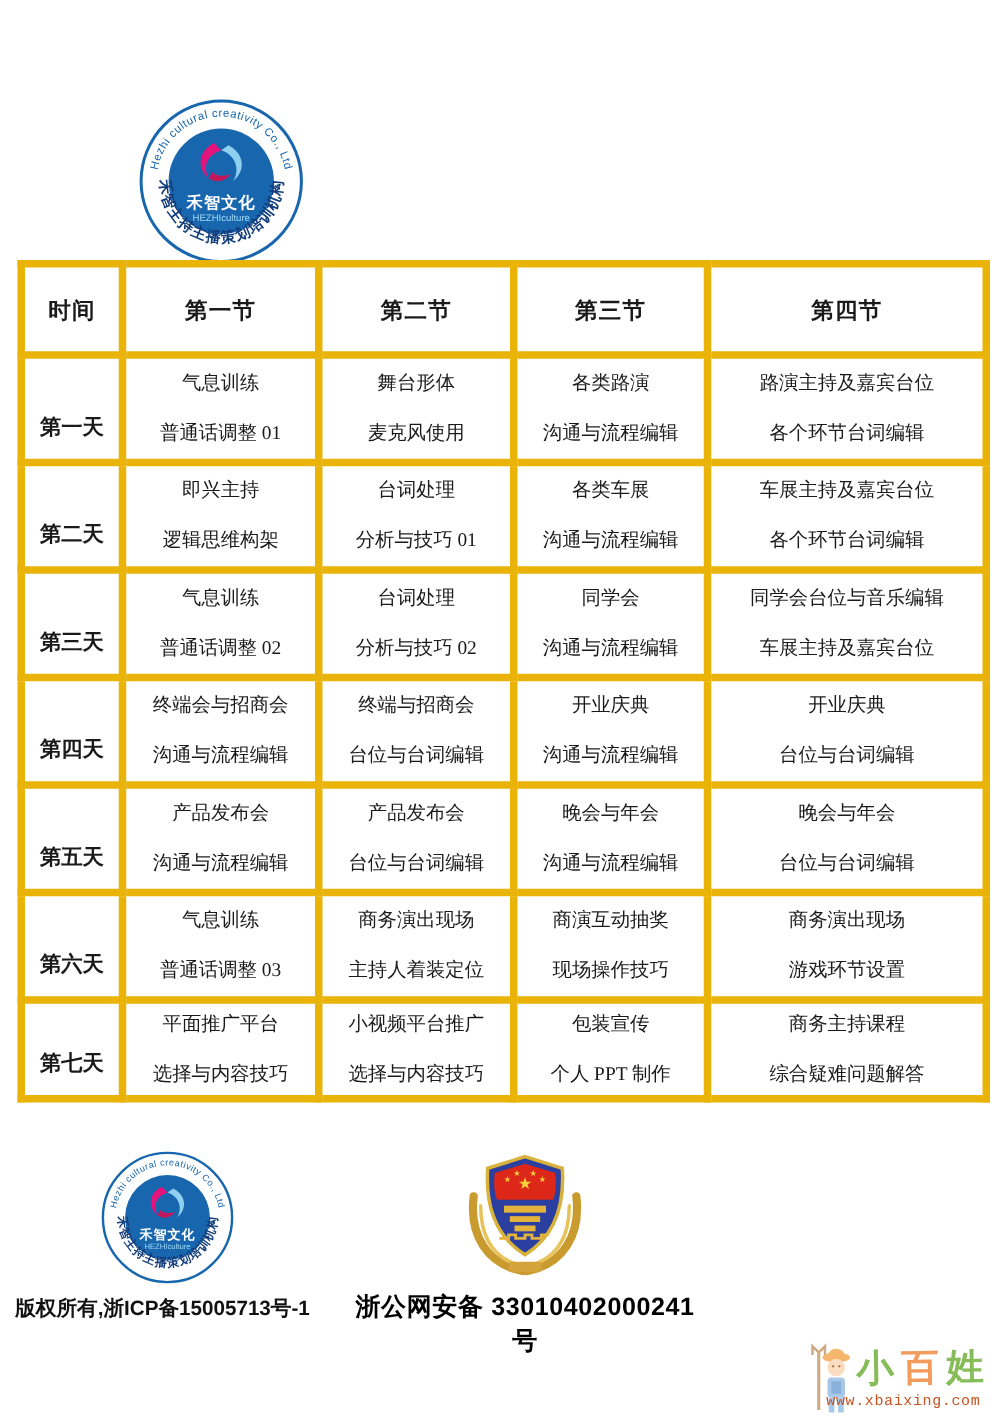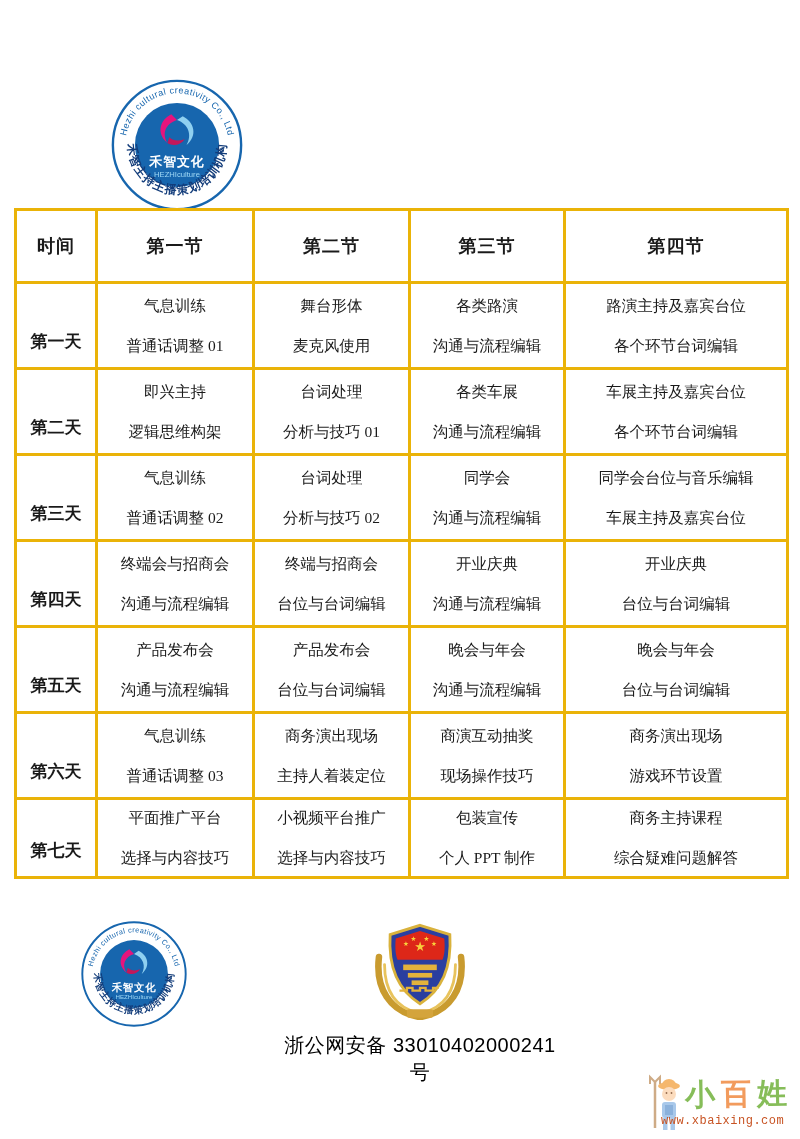--- a/index.html
+++ b/index.html
@@ -18,21 +18,21 @@
     position:absolute; left:110px; right:0; top:124px; text-align:center;
     font-size:28px; font-weight:bold; letter-spacing:2px; color:#000;
   }
 
   
   .course-table {
     position:absolute; left:14px; top:208px; width:772px;
     border-collapse:collapse; table-layout:fixed;
   }
   .course-table th, .course-table td {
-    border:3px solid #eab308; background:#fff; text-align:center;
+    border:6px solid #eab308; background:#fff; text-align:center;
     overflow:hidden;
   }
   .course-table thead tr { height:73px; }
   .course-table tbody tr { height:86px; }
   .course-table tbody tr:last-child { height:79px; }
   .course-table th { font-size:18px; font-weight:bold; letter-spacing:1px; }
   .day-cell { vertical-align:bottom; font-weight:bold; font-size:17px; }
   .day-cell .day-label { padding-bottom:14px; }
   .course-cell { vertical-align:middle; font-size:15.5px; }
   .course-cell .cell-line { line-height:20px; }
@@ -41,21 +41,21 @@
   
   .copyright-text {
     position:absolute; left:8px; top:1036px; width:244px; text-align:center;
     font-family:"Liberation Sans","DejaVu Sans",sans-serif;
     font-size:16.5px; font-weight:bold; color:#111;
   }
   .police-badge { position:absolute; left:364px; top:913px; width:112px; height:118px; }
   .police-filing-text {
     position:absolute; left:280px; top:1032px; width:280px; text-align:center;
     font-family:"Liberation Sans","DejaVu Sans",sans-serif;
-    font-size:20px; font-weight:normal; color:#000; letter-spacing:0.5px;
+    font-size:20px; font-weight:bold; color:#000; letter-spacing:0.5px;
   }
   .baidu-block { position:absolute; left:595px; top:926px; width:170px; text-align:center;
     font-family:"Liberation Sans","DejaVu Sans",sans-serif; }
   .baidu-icon { width:96px; height:68px; margin:0 auto; display:block; }
   .baidu-cn { font-size:22px; letter-spacing:3px; color:#56688c; margin-top:0px; }
   .baidu-en { font-size:10px; letter-spacing:1.5px; color:#8d8d8d; margin-top:3px; }
   .baidu-cert { font-size:20px; color:#0a0a0a; margin-top:6px; letter-spacing:1px; }
 
   
   .watermark { position:absolute; left:645px; top:1070px; width:152px; height:66px; opacity:0.9; }
@@ -276,20 +276,21 @@
     <text font-size="12.5" font-weight="bold" fill="#123c7a" font-family="Liberation Sans, sans-serif" letter-spacing="1">
       <textPath href="#arcBot2" startOffset="50%" text-anchor="middle">禾智主持主播策划培训机构</textPath>
     </text>
     <path d="M64,38 C52,44 48,58 60,68 C54,58 58,48 70,44 Z" fill="#e5147d"></path>
     <path d="M60,68 C66,72 74,70 78,64 C72,66 66,66 62,62 Z" fill="#c2185b"></path>
     <path d="M76,40 C88,46 92,60 80,70 C86,60 82,48 70,44 Z" fill="#8fd0f0"></path>
     <text x="70" y="92" text-anchor="middle" font-size="13.5" font-weight="bold" fill="#ffffff" font-family="Liberation Sans, sans-serif" letter-spacing="1">禾智文化</text>
     <text x="70" y="103" text-anchor="middle" font-size="8" fill="#9fd8f5" font-family="Liberation Sans, sans-serif">HEZHIculture</text>
   </svg>
 
+  <div class="copyright-text">版权所有,浙ICP备15005713号-1</div>
 
   <svg class="police-badge" viewBox="0 0 120 120">
 
     <path d="M58,108 C28,102 12,78 16,44" fill="none" stroke="#c99b2f" stroke-width="7" stroke-linecap="round"></path>
     <path d="M62,108 C92,102 108,78 104,44" fill="none" stroke="#c99b2f" stroke-width="7" stroke-linecap="round"></path>
     <path d="M58,104 C34,98 22,80 22,52" fill="none" stroke="#e8c35c" stroke-width="3" stroke-linecap="round"></path>
     <path d="M62,104 C86,98 98,80 98,52" fill="none" stroke="#e8c35c" stroke-width="3" stroke-linecap="round"></path>
     <rect x="46" y="100" width="28" height="9" rx="2" fill="#d4a43c"></rect>
 
     <path d="M60,10 L92,20 C94,52 86,78 60,94 C34,78 26,52 28,20 Z" fill="#2a3f9f" stroke="#d9b23c" stroke-width="3"></path>

